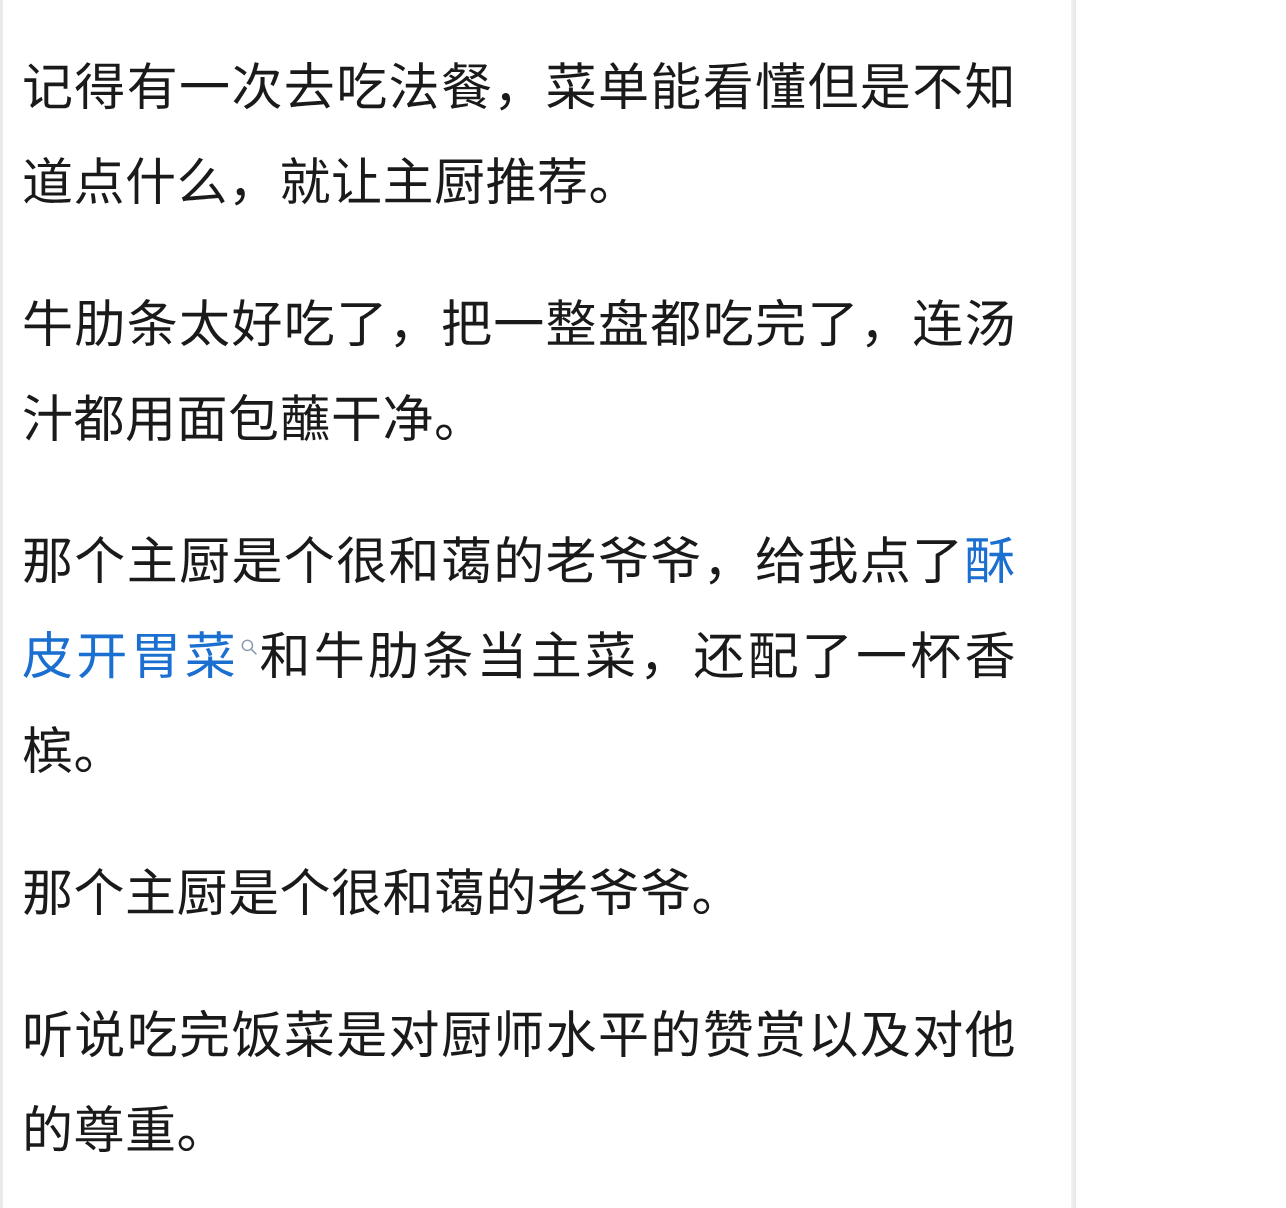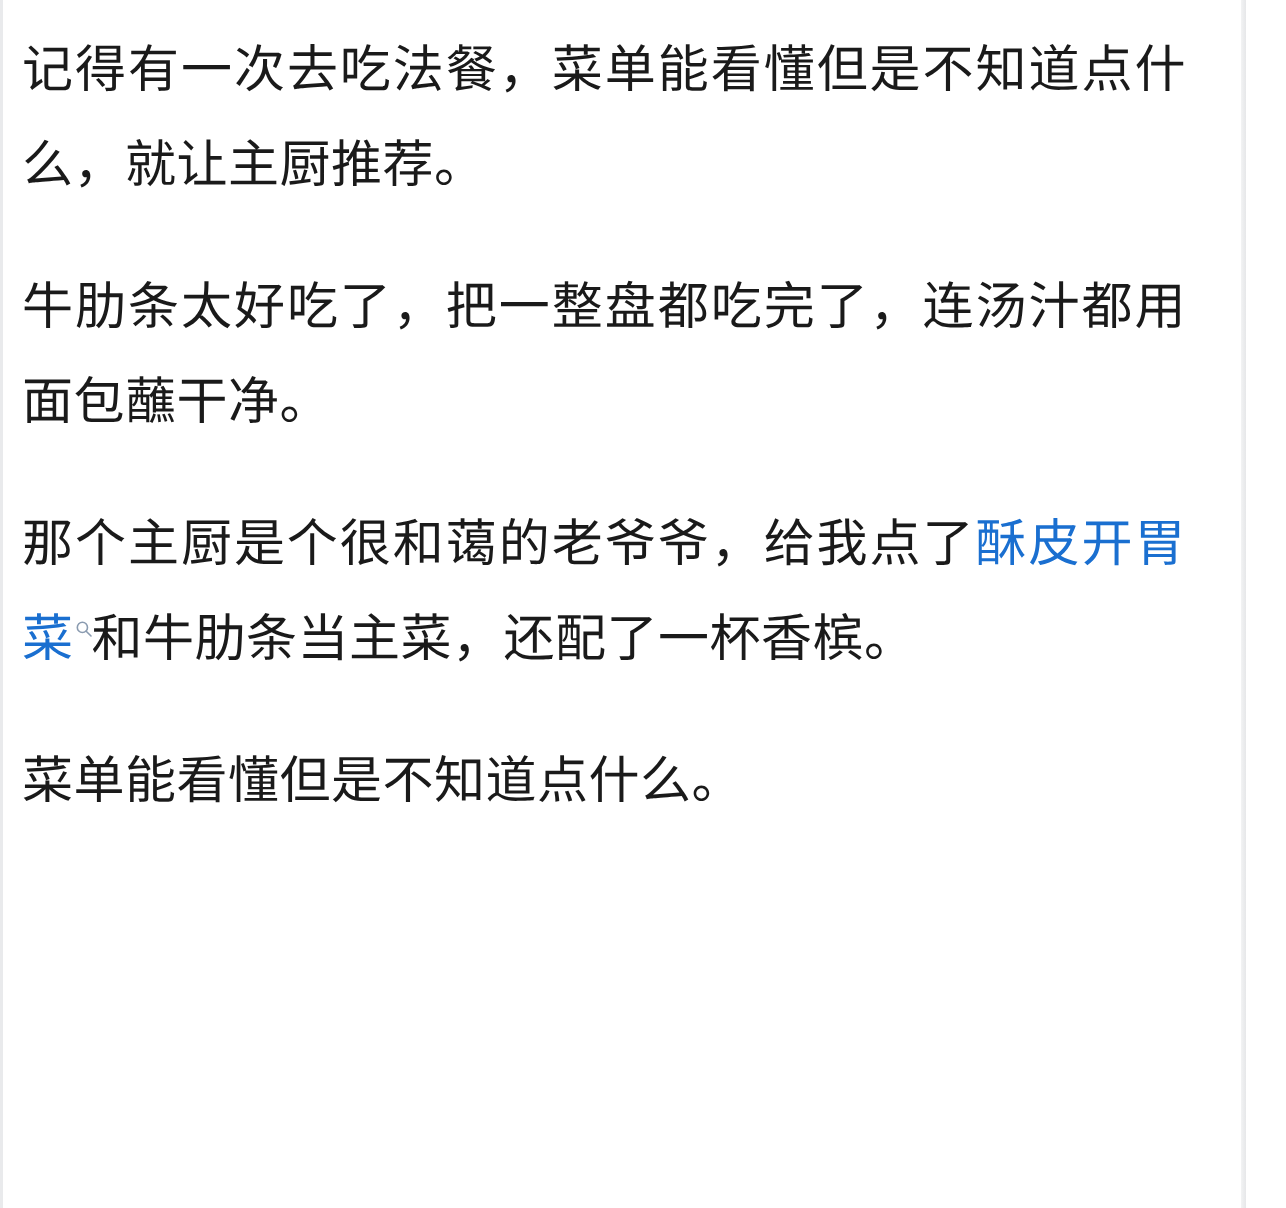--- a/index.html
+++ b/index.html
@@ -9,25 +9,25 @@
     background: #ffffff;
   }
   body {
     width: 1286px;
     height: 1208px;
     overflow: hidden;
     font-family: "Liberation Sans", "DejaVu Sans", sans-serif;
   }
   #page {
     position: relative;
-    width: 1246px;
+    width: 1076px;
     height: 1208px;
     background: #ffffff;
     box-sizing: border-box;
-    padding: 22px 60px 0 22px;
+    padding: 40px 60px 0 22px;
   }
   
   #page::before {
     content: "";
     position: absolute;
     left: 0; top: 0; bottom: 0;
     width: 3px;
     background: #e9eaec;
   }
   #page::after {
@@ -81,17 +81,18 @@
 
     <p class="para">记得有一次去吃法餐，菜单能看懂但是不知道点什么，就让主厨推荐。</p>
 
     <p class="para">牛肋条太好吃了，把一整盘都吃完了，连汤汁都用面包蘸干净。</p>
 
     <p class="para"><span>那个主厨是个很和蔼的老爷爷，给我点了</span><a class="inline-link" href="#"><span>酥皮开胃菜</span><span class="search-sup"><svg width="18" height="18" viewBox="0 0 18 18" aria-hidden="true">
               <circle cx="7.4" cy="7.4" r="5.1" fill="none" stroke="#8a9bb0" stroke-width="1.6"></circle>
               <line x1="11.2" y1="11.2" x2="16" y2="16" stroke="#8a9bb0" stroke-width="1.6" stroke-linecap="round"></line>
             </svg></span></a><span>和牛肋条当主菜，还配了一杯香槟。</span></p>
 
-    <p class="para">菜单能看懂但是不知道点什么。</p>
+    <p class="para">那个主厨是个很和蔼的老爷爷。</p>
 
+    <p class="para">听说吃完饭菜是对厨师水平的赞赏以及对他的尊重。</p>
 
   </div>
 </div>
 
 </body></html>

